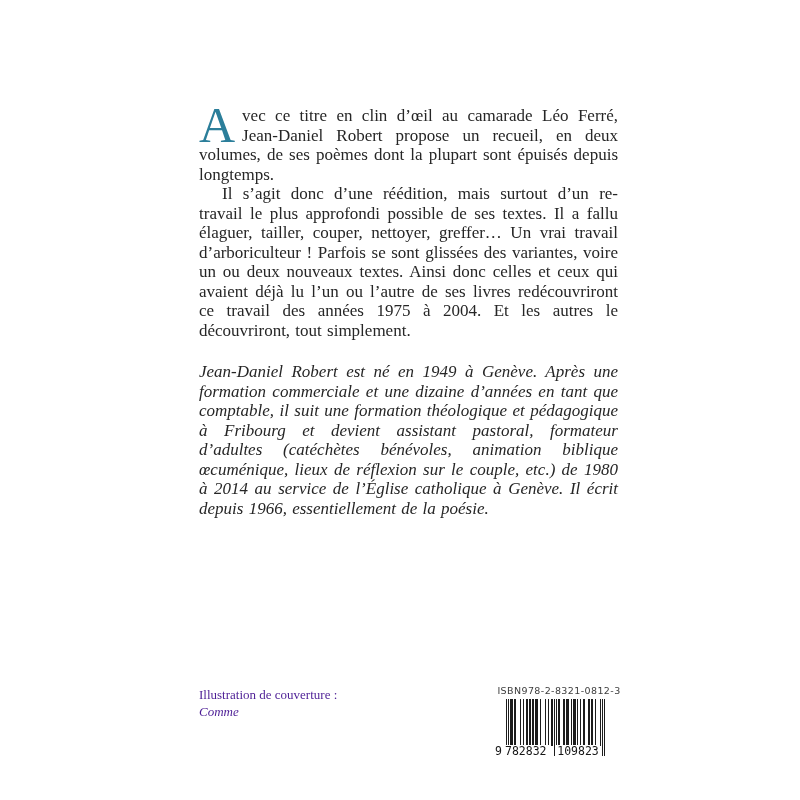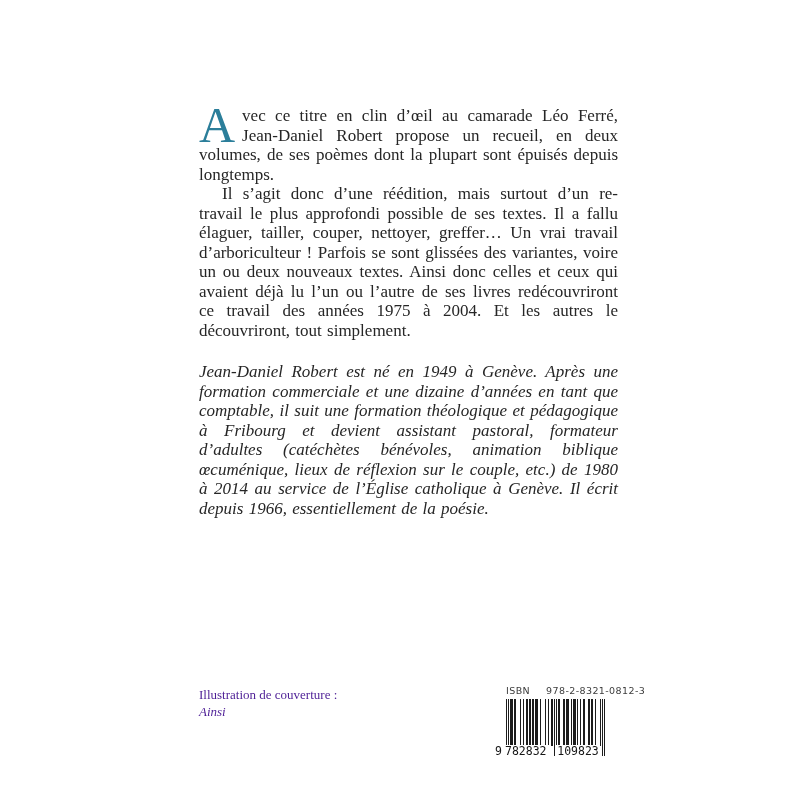--- a/index.html
+++ b/index.html
@@ -64,29 +64,28 @@
 
   
   .barcode-block {
     position: absolute;
     left: 506px;
     top: 685px;
     width: 108px;
   }
   .isbn-line {
     display: flex;
-    justify-content: flex-start;
+    justify-content: center;
     width: 106px;
     font-family: "DejaVu Sans", sans-serif;
     font-size: 9.5px;
     letter-spacing: 0.4px;
     color: #3d3d3d;
     white-space: nowrap;
     margin-bottom: 3px;
-    gap: 16px;
   }
   .bars {
     position: relative;
     width: 101px;
     height: 57px;
     font-size: 0;
     white-space: nowrap;
   }
   .bars .module {
     display: inline-block;
@@ -118,21 +117,21 @@
 <div class="page">
 
   <main class="text-block">
     <p><span class="dropcap">A</span><span>vec ce titre en clin d’œil au camarade Léo Ferré, Jean-Daniel Robert propose un recueil, en deux volumes, de ses poèmes dont la plupart sont épuisés depuis longtemps.</span></p>
     <p class="para-indent">Il s’agit donc d’une réédition, mais surtout d’un re-travail le plus approfondi possible de ses textes. Il a fallu élaguer, tailler, couper, nettoyer, greffer… Un vrai travail d’arboriculteur ! Parfois se sont glissées des variantes, voire un ou deux nouveaux textes. Ainsi donc celles et ceux qui avaient déjà lu l’un ou l’autre de ses livres redécouvriront ce travail des années 1975 à 2004. Et les autres le découvriront, tout simplement.</p>
     <p class="bio">Jean-Daniel Robert est né en 1949 à Genève. Après une formation commerciale et une dizaine d’années en tant que comptable, il suit une formation théologique et pédagogique à Fribourg et devient assistant pastoral, formateur d’adultes (catéchètes bénévoles, animation biblique œcuménique, lieux de réflexion sur le couple, etc.) de 1980 à 2014 au service de l’Église catholique à Genève. Il écrit depuis 1966, essentiellement de la poésie.</p>
   </main>
 
   <div class="credit">
     <div>Illustration de couverture :</div>
-    <div class="credit-name">Ainsi</div>
+    <div class="credit-name">Comme</div>
   </div>
 
 
   <div class="barcode-block">
     <div class="isbn-line">
       <span>ISBN</span>
       <span>978-2-8321-0812-3</span>
     </div>
     <div class="bars">
       <span class="module on guard"></span><span class="module guard"></span><span class="module on guard"></span><span class="module"></span><span class="module on"></span><span class="module on"></span><span class="module on"></span><span class="module"></span><span class="module on"></span><span class="module on"></span><span class="module"></span><span class="module"></span><span class="module"></span><span class="module on"></span><span class="module"></span><span class="module"></span><span class="module on"></span><span class="module"></span><span class="module"></span><span class="module on"></span><span class="module on"></span><span class="module"></span><span class="module on"></span><span class="module on"></span><span class="module"></span><span class="module on"></span><span class="module on"></span><span class="module"></span><span class="module on"></span><span class="module on"></span><span class="module on"></span><span class="module"></span><span class="module on"></span><span class="module"></span><span class="module"></span><span class="module"></span><span class="module"></span><span class="module on"></span><span class="module"></span><span class="module"></span><span class="module on"></span><span class="module"></span><span class="module"></span><span class="module on"></span><span class="module on"></span><span class="module guard"></span><span class="module on guard"></span><span class="module guard"></span><span class="module on guard"></span><span class="module guard"></span><span class="module on"></span><span class="module on"></span><span class="module"></span><span class="module"></span><span class="module on"></span><span class="module on"></span><span class="module"></span><span class="module on"></span><span class="module on"></span><span class="module on"></span><span class="module"></span><span class="module"></span><span class="module on"></span><span class="module"></span><span class="module on"></span><span class="module on"></span><span class="module on"></span><span class="module"></span><span class="module on"></span><span class="module"></span><span class="module"></span><span class="module on"></span><span class="module"></span><span class="module"></span><span class="module on"></span><span class="module"></span><span class="module"></span><span class="module"></span><span class="module on"></span><span class="module on"></span><span class="module"></span><span class="module on"></span><span class="module on"></span><span class="module"></span><span class="module"></span><span class="module on"></span><span class="module"></span><span class="module"></span><span class="module"></span><span class="module"></span><span class="module on"></span><span class="module"></span><span class="module on guard"></span><span class="module guard"></span><span class="module on guard"></span><div class="digits">

